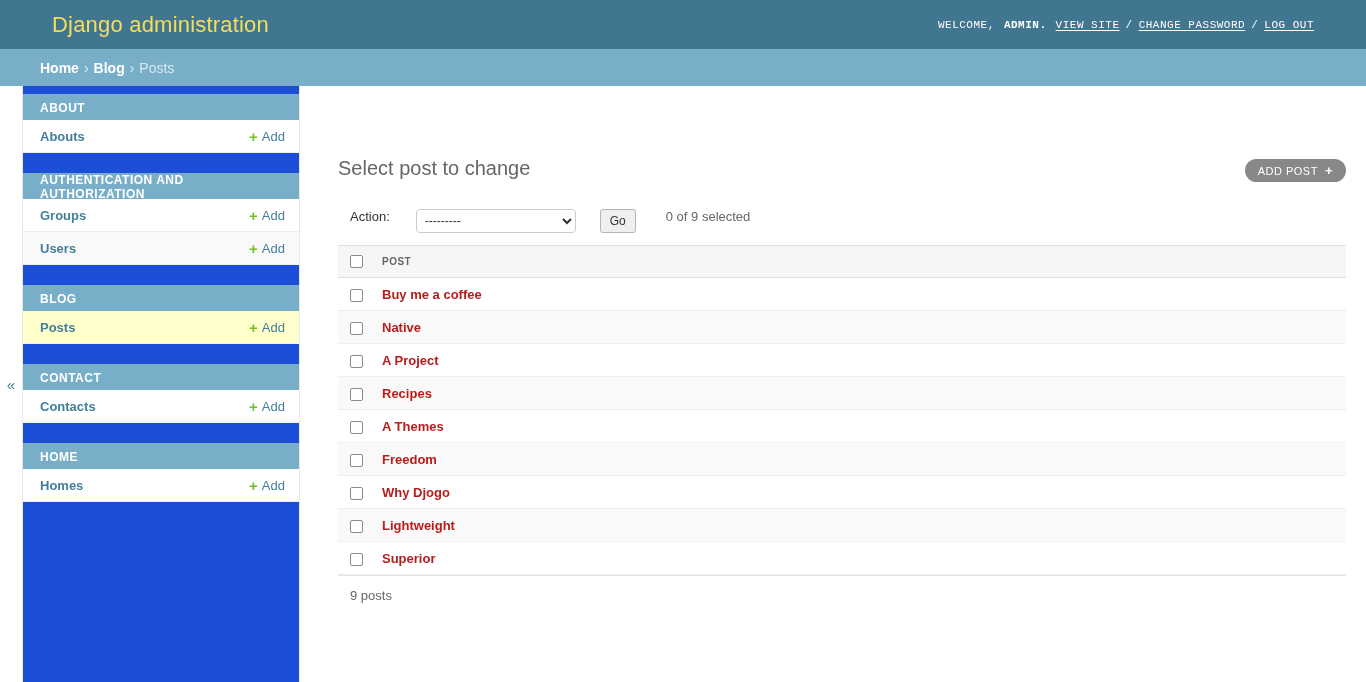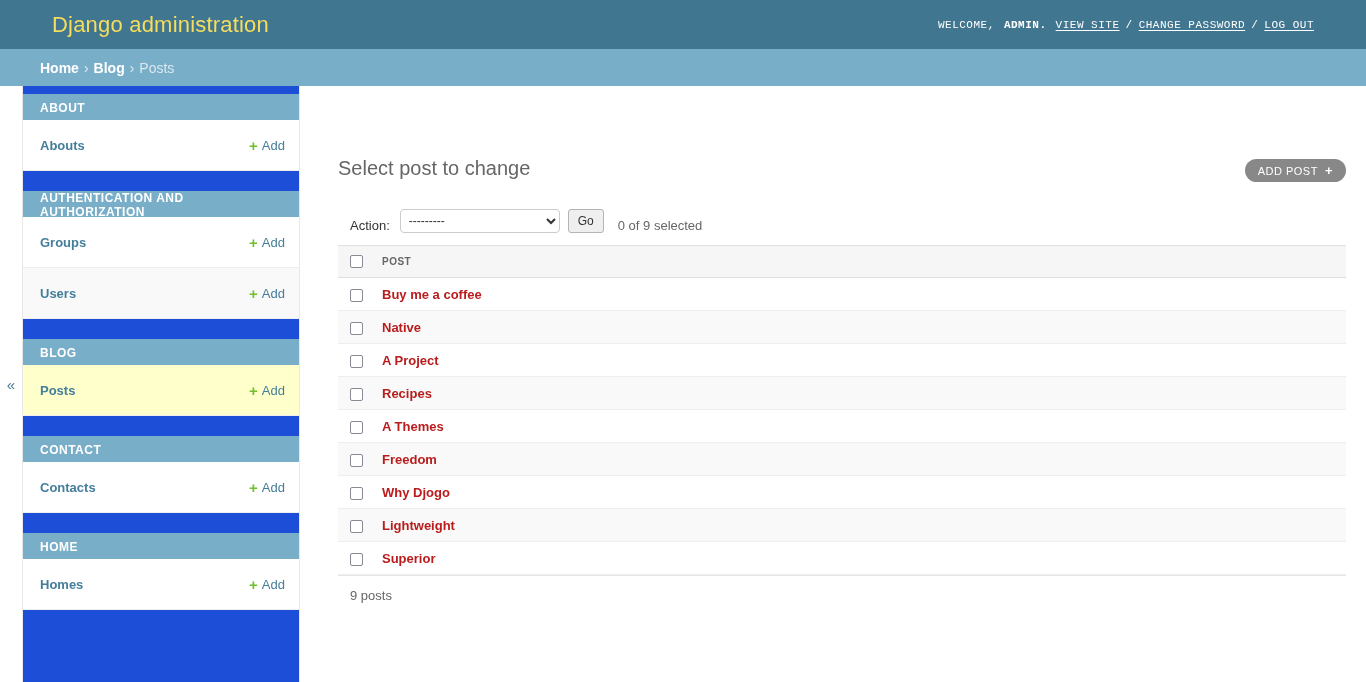--- a/index.html
+++ b/index.html
@@ -120,21 +120,21 @@
     display: flex;
     align-items: center;
   }
   .model-row {
     display: flex;
     align-items: center;
     justify-content: space-between;
     padding: 8px 14px 8px 17px;
     border-bottom: 1px solid #eeeeee;
     background: #ffffff;
-    height: 51px;
+    height: 33px;
   }
   .model-row.alt { background: #f9f9f9; }
   .model-row.current { background: #ffffcc; }
   .model-row .model-link {
     color: #447e9b;
     font-weight: bold;
     font-size: 13px;
     text-decoration: none;
   }
   .addlink-wrap {
@@ -191,22 +191,22 @@
   }
   .addlink-button .btn-plus { font-size: 13px; font-weight: bold; line-height: 1; }
 
   
   #changelist {
     margin-top: 24px;
     max-width: 1008px;
   }
   #action-bar {
     display: flex;
-    align-items: flex-end;
-    gap: 0;
+    align-items: flex-start;
+    gap: 16px;
     padding: 3px 0 12px 12px;
     font-size: 13px;
     color: #333333;
   }
   #action-bar label { color: #333333; margin-right: 10px; }
   #action-select {
     width: 160px;
     height: 24px;
     font-size: 12px;
     font-family: "Liberation Sans", sans-serif;

